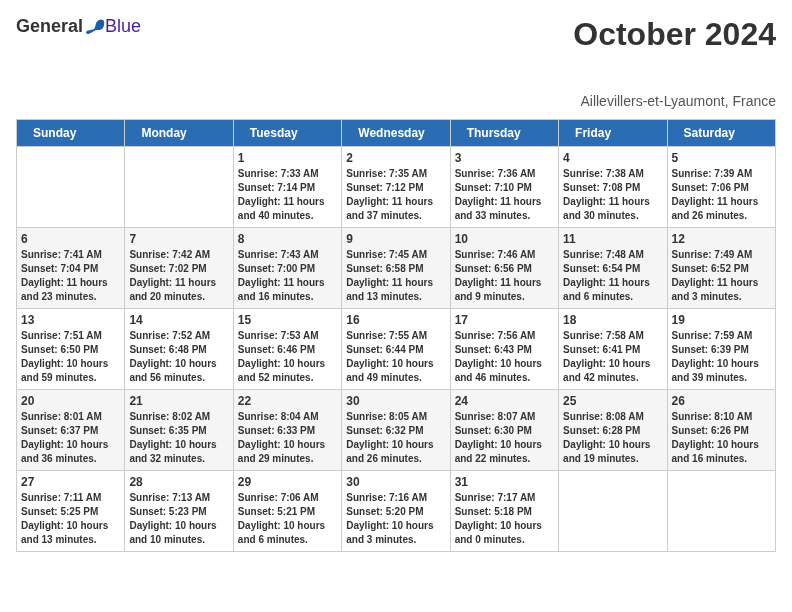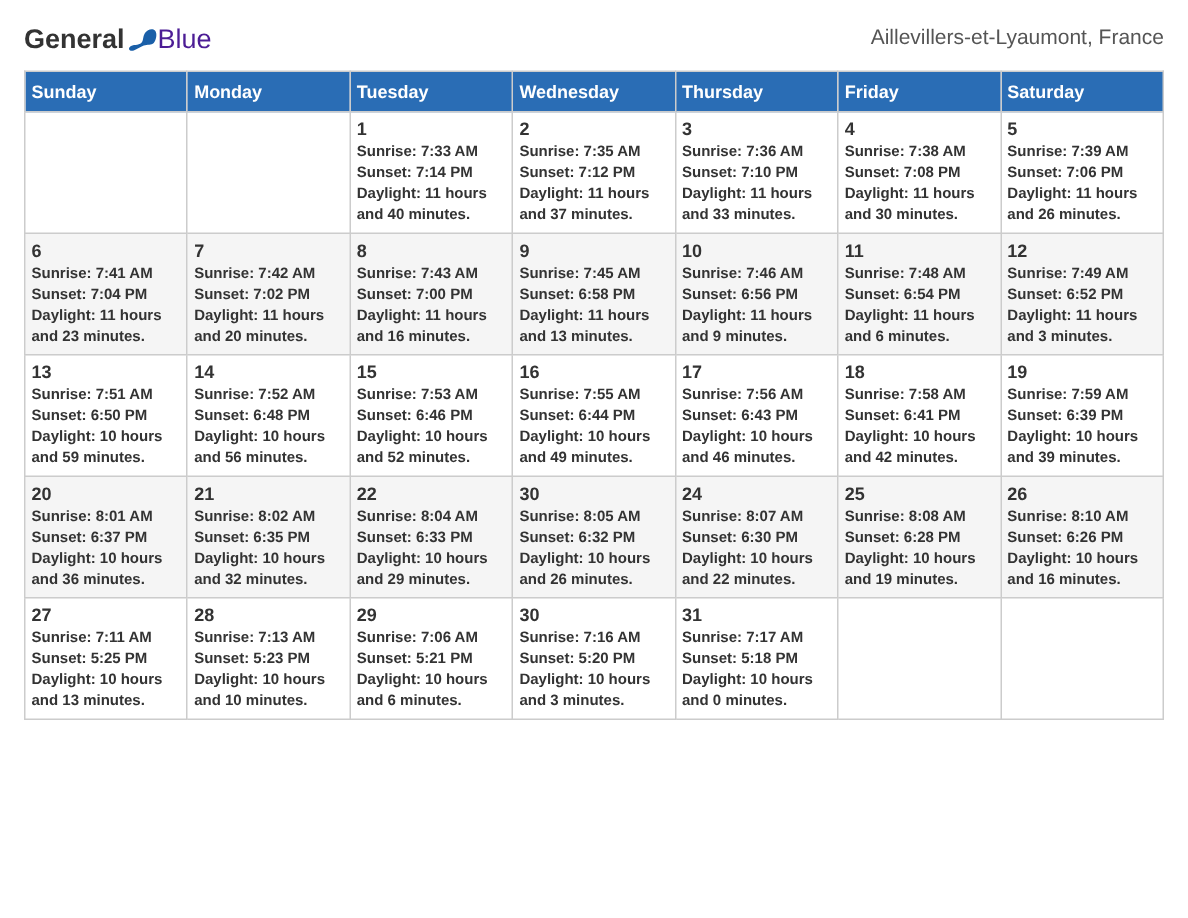--- a/index.html
+++ b/index.html
@@ -44,29 +44,30 @@
       text-align: right;
     }
     .month-title {
       font-size: 32px;
       font-weight: bold;
       color: #333;
     }
     .location {
       font-size: 14px;
       color: #555;
+      margin-top: 40px;
     }
     .calendar {
       width: 100%;
       border-collapse: collapse;
     }
     .calendar th {
       background-color: #2a6db5;
       color: white;
-      padding: 6px 4px;
+      padding: 6px 16px;
       font-size: 12px;
       font-weight: bold;
       text-align: left;
       border: 1px solid #ccc;
     }
     .calendar td {
       border: 1px solid #ccc;
       vertical-align: top;
       padding: 4px;
       width: 108px;
@@ -100,20 +101,21 @@
   <div class="logo">
     <div class="logo-text">
       <span class="logo-general">General</span>
       <svg class="logo-bird" viewBox="0 0 24 20">
         <path d="M22 2 C20 0, 16 1, 14 4 C12 7, 13 10, 11 12 C9 14, 4 13, 2 15 C0 17, 2 19, 5 18 C8 17, 10 15, 13 14 C16 13, 19 14, 21 12 C23 10, 24 4, 22 2Z" fill="#1a5fa8"></path>
       </svg>
     </div>
     <span class="logo-blue">Blue</span>
   </div>
   <div class="title-section">
+    <div class="month-title">October 2024</div>
     <div class="location">Aillevillers-et-Lyaumont, France</div>
   </div>
 </div>
 
 <table class="calendar">
   <thead>
     <tr>
     <th>Sunday</th>
         <th>Monday</th>
         <th>Tuesday</th>

